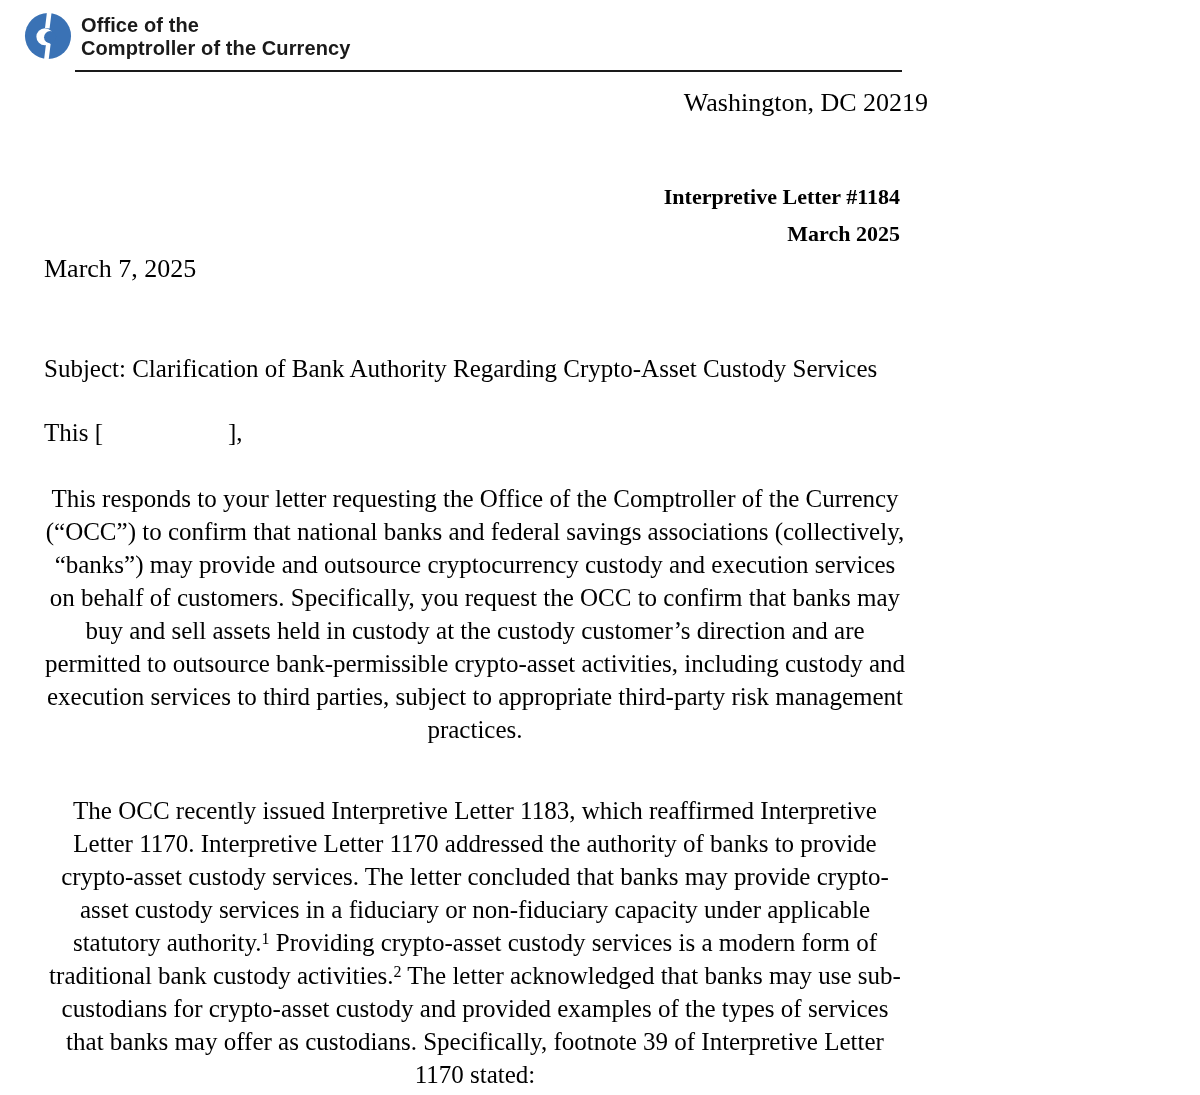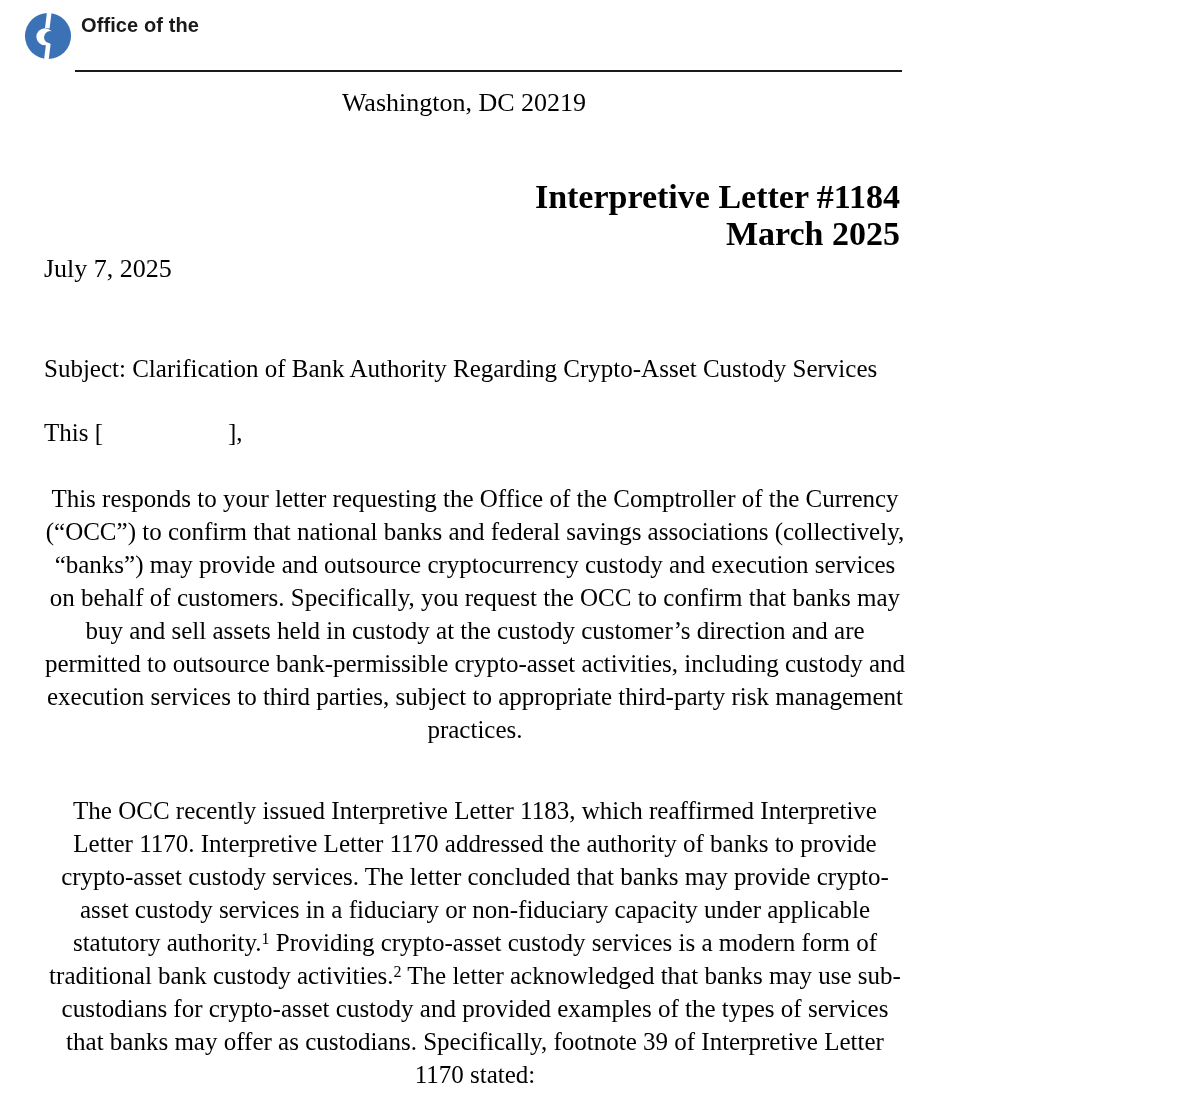--- a/index.html
+++ b/index.html
@@ -41,32 +41,32 @@
     padding-top: 4px;
     letter-spacing: 0.1px;
   }
   .rule {
     height: 2px;
     background: #1a1a1a;
     margin: 8px 50px 0 75px;
   }
   
   .address {
-    text-align: center;
+    text-align: right;
     padding-right: 24px;
     margin-top: 16px;
     font-size: 26px;
     line-height: 30px;
   }
   .ref-block {
     text-align: right;
     padding-right: 52px;
     margin-top: 60px;
     font-weight: bold;
-    font-size: 34px;
+    font-size: 22px;
     line-height: 37px;
   }
   
   .content {
     padding: 0 46px 0 44px;
   }
   .date-line {
     margin-top: 0px;
     font-size: 26px;
     line-height: 33px;
@@ -102,35 +102,36 @@
   <div class="brand">
     <svg class="brand-mark" viewBox="0 0 50 54" aria-hidden="true">
       <circle cx="25" cy="27" r="24" fill="#3a72b5"></circle>
       <rect x="23.2" y="-3" width="4.8" height="22" fill="#ffffff" transform="rotate(7,25,8)"></rect>
       <rect x="21.6" y="35" width="4.8" height="22" fill="#ffffff" transform="rotate(7,24,46)"></rect>
       <circle cx="21.8" cy="27.8" r="8.9" fill="#ffffff"></circle>
       <circle cx="27.2" cy="28.2" r="6.3" fill="#3a72b5"></circle>
     </svg>
     <div class="brand-text">
       <div>Office of the</div>
+      <div>Comptroller of the Currency</div>
     </div>
   </div>
 
   <div class="rule"></div>
 
   <div class="address">Washington, DC 20219</div>
 
   <div class="ref-block">
     <div>Interpretive Letter #1184</div>
     <div>March 2025</div>
   </div>
 
   <div class="content">
 
-    <div class="date-line">July 7, 2025</div>
+    <div class="date-line">March 7, 2025</div>
 
     <div class="subject-line">Subject: Clarification of Bank Authority Regarding Crypto-Asset Custody Services</div>
 
     <div class="salutation"><span>This [</span><span class="blank"></span><span>],</span></div>
 
     <p class="body-para">This responds to your letter requesting the Office of the Comptroller of the Currency (“OCC”) to confirm that national banks and federal savings associations (collectively, “banks”) may provide and outsource cryptocurrency custody and execution services on behalf of customers. Specifically, you request the OCC to confirm that banks may buy and sell assets held in custody at the custody customer’s direction and are permitted to outsource bank-permissible crypto-asset activities, including custody and execution services to third parties, subject to appropriate third-party risk management practices.</p>
 
     <p class="body-para second"><span>The OCC recently issued Interpretive Letter 1183, which reaffirmed Interpretive Letter 1170. Interpretive Letter 1170 addressed the authority of banks to provide crypto-asset custody services. The letter concluded that banks may provide crypto-asset custody services in a fiduciary or non-fiduciary capacity under applicable statutory authority.</span><sup class="fn">1</sup><span> Providing crypto-asset custody services is a modern form of traditional bank custody activities.</span><sup class="fn">2</sup><span> The letter acknowledged that banks may use sub-custodians for crypto-asset custody and provided examples of the types of services that banks may offer as custodians. Specifically, footnote 39 of Interpretive Letter 1170 stated:</span></p>
 
   </div>

